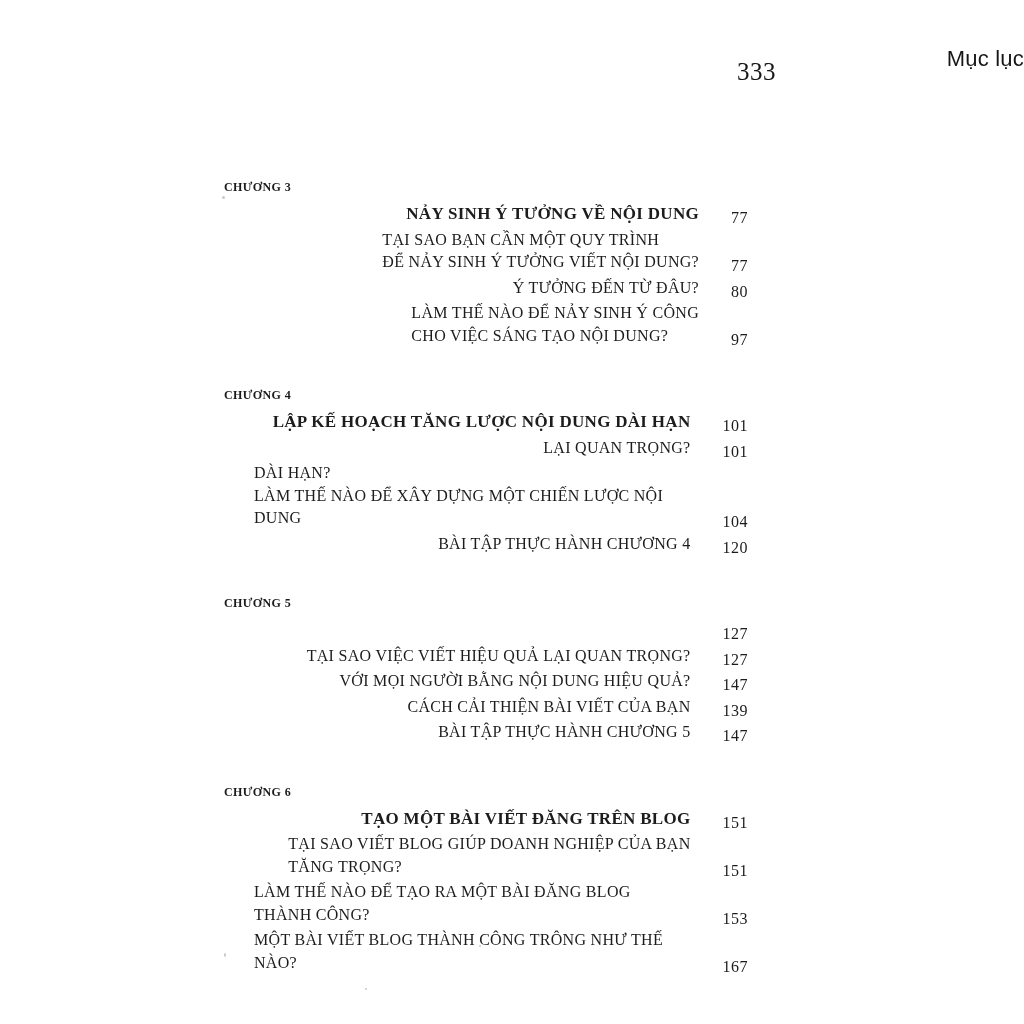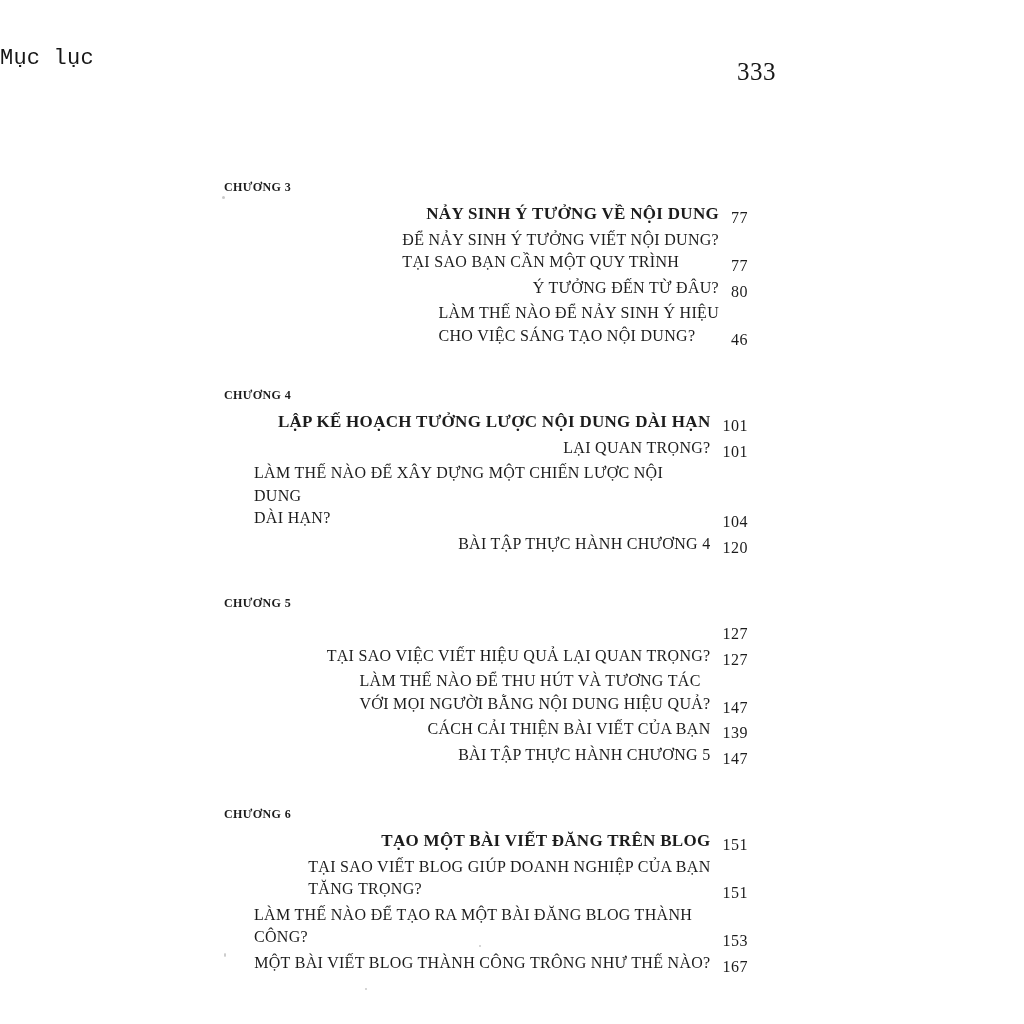--- a/index.html
+++ b/index.html
@@ -15,22 +15,22 @@
     position: absolute;
     inset: 0;
     background: #ffffff;
   }
   
   .running-head {
     position: absolute;
     top: 46px;
     left: 0;
     width: 100%;
-    text-align: left;
-    font-family: Liberation Mono, monospace;
+    text-align: right;
+    font-family: Liberation Sans, sans-serif;
     font-size: 22px;
     font-weight: 500;
     color: #161616;
     letter-spacing: 0.2px;
   }
   .folio {
     position: absolute;
     top: 58px;
     right: 248px;
     font-family: "Liberation Serif", serif;
@@ -72,20 +72,21 @@
     font-size: 16px;
     font-weight: normal;
   }
   .page-num {
     font-size: 16px;
     line-height: 22.5px;
     letter-spacing: 0.5px;
     white-space: nowrap;
     padding-left: 12px;
     transform: translateY(4px);
+    margin-left: 20px;
   }
   
   .speck { position: absolute; background: #c9c9c9; border-radius: 50%; }
 </style>
 </head>
 <body>
 
 <div class="scan-page">
 
   <div class="running-head">Mục lục</div>
@@ -94,56 +95,56 @@
   <div class="toc">
 
     <div class="section">
       <div class="chapter-label">CHƯƠNG 3</div>
       <div class="row title-row">
         <div class="text">NẢY SINH Ý TƯỞNG VỀ NỘI DUNG</div>
         <div class="page-num">77</div>
       </div>
       <div class="row sub">
         <div class="text">
+          <div>TẠI SAO BẠN CẦN MỘT QUY TRÌNH</div>
           <div>ĐỂ NẢY SINH Ý TƯỞNG VIẾT NỘI DUNG?</div>
-          <div>TẠI SAO BẠN CẦN MỘT QUY TRÌNH</div>
         </div>
         <div class="page-num">77</div>
       </div>
       <div class="row sub">
         <div class="text">
           <div>Ý TƯỞNG ĐẾN TỪ ĐÂU?</div>
         </div>
         <div class="page-num">80</div>
       </div>
       <div class="row sub">
         <div class="text">
-          <div>LÀM THẾ NÀO ĐỂ NẢY SINH Ý HIỆU</div>
+          <div>LÀM THẾ NÀO ĐỂ NẢY SINH Ý CÔNG</div>
           <div>CHO VIỆC SÁNG TẠO NỘI DUNG?</div>
         </div>
-        <div class="page-num">46</div>
+        <div class="page-num">97</div>
       </div>
     </div>
 
     <div class="section">
       <div class="chapter-label">CHƯƠNG 4</div>
       <div class="row title-row">
-        <div class="text">LẬP KẾ HOẠCH TƯỞNG LƯỢC NỘI DUNG DÀI HẠN</div>
+        <div class="text">LẬP KẾ HOẠCH TĂNG LƯỢC NỘI DUNG DÀI HẠN</div>
         <div class="page-num">101</div>
       </div>
       <div class="row sub">
         <div class="text">
           <div>LẠI QUAN TRỌNG?</div>
         </div>
         <div class="page-num">101</div>
       </div>
       <div class="row sub">
         <div class="text">
+          <div>DÀI HẠN?</div>
           <div>LÀM THẾ NÀO ĐỂ XÂY DỰNG MỘT CHIẾN LƯỢC NỘI DUNG</div>
-          <div>DÀI HẠN?</div>
         </div>
         <div class="page-num">104</div>
       </div>
       <div class="row sub">
         <div class="text">
           <div>BÀI TẬP THỰC HÀNH CHƯƠNG 4</div>
         </div>
         <div class="page-num">120</div>
       </div>
     </div>
@@ -154,21 +155,20 @@
         <div class="page-num">127</div>
       </div>
       <div class="row sub">
         <div class="text">
           <div>TẠI SAO VIỆC VIẾT HIỆU QUẢ LẠI QUAN TRỌNG?</div>
         </div>
         <div class="page-num">127</div>
       </div>
       <div class="row sub">
         <div class="text">
-          <div>LÀM THẾ NÀO ĐỂ THU HÚT VÀ TƯƠNG TÁC</div>
           <div>VỚI MỌI NGƯỜI BẰNG NỘI DUNG HIỆU QUẢ?</div>
         </div>
         <div class="page-num">147</div>
       </div>
       <div class="row sub">
         <div class="text">
           <div>CÁCH CẢI THIỆN BÀI VIẾT CỦA BẠN</div>
         </div>
         <div class="page-num">139</div>
       </div>

